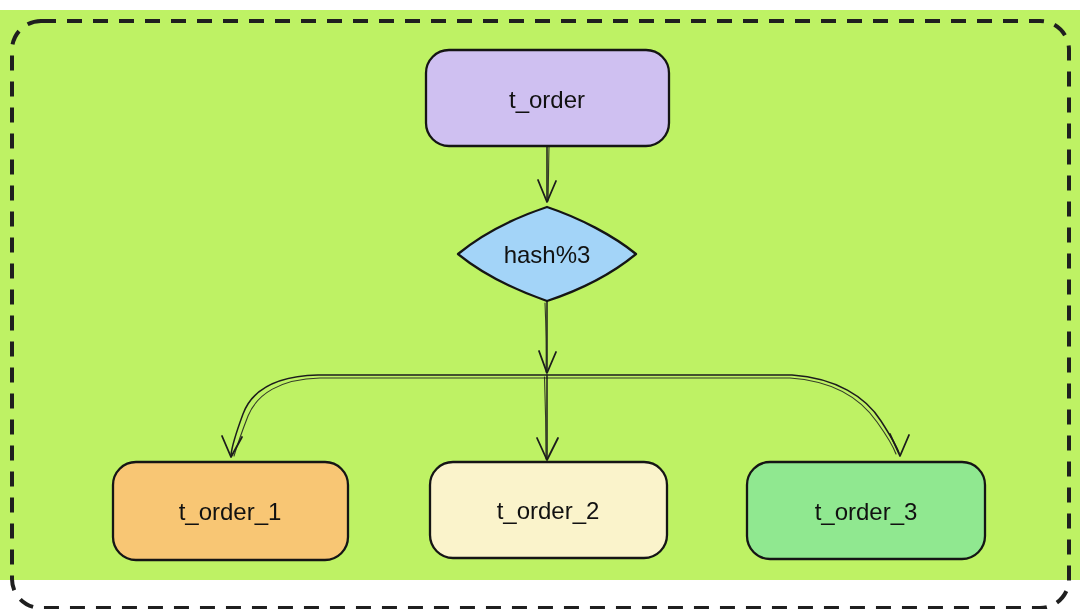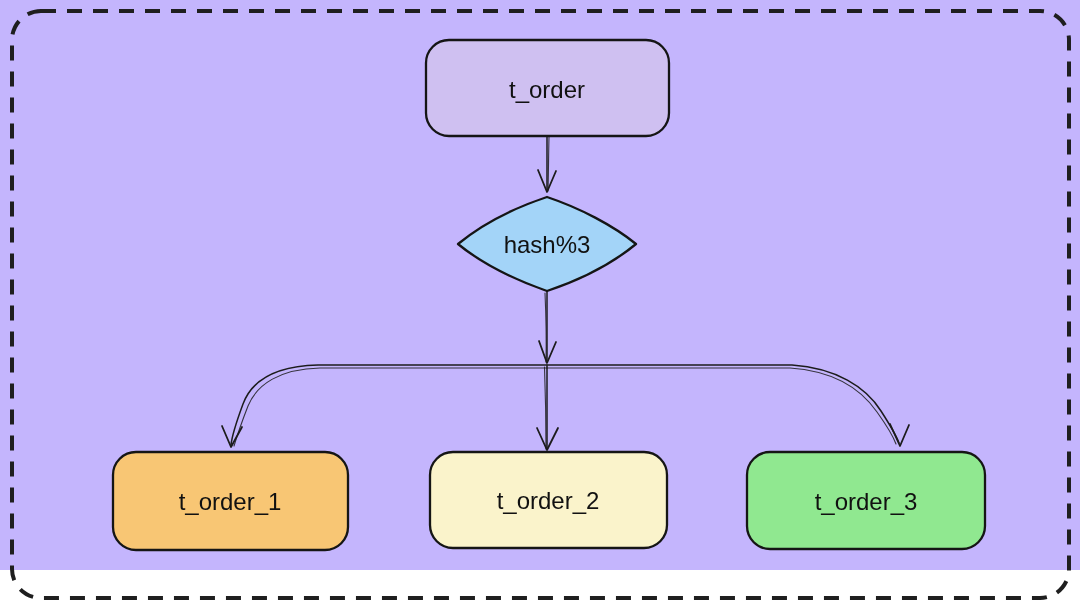--- a/index.html
+++ b/index.html
@@ -8,21 +8,22 @@
     background: #ffffff;
     width: 1080px;
     height: 609px;
     overflow: hidden;
     font-family: "Liberation Sans", sans-serif;
   }
   .stage {
     position: relative;
     width: 1080px;
     height: 570px;
-    background: #c4b5fd;
+    background: #bef264;
+    margin-top: 10px;
   }
   svg { display: block; }
   .frame-border {
     fill: none;
     stroke-width: 4;
     stroke-dasharray: 15 11;
     stroke-linecap: butt;
   }
   .node-shape {
     stroke: #151515;

